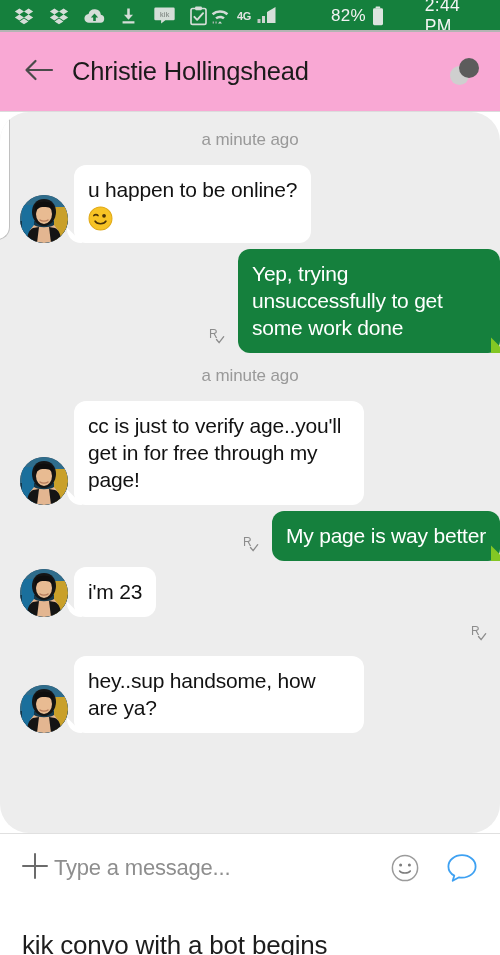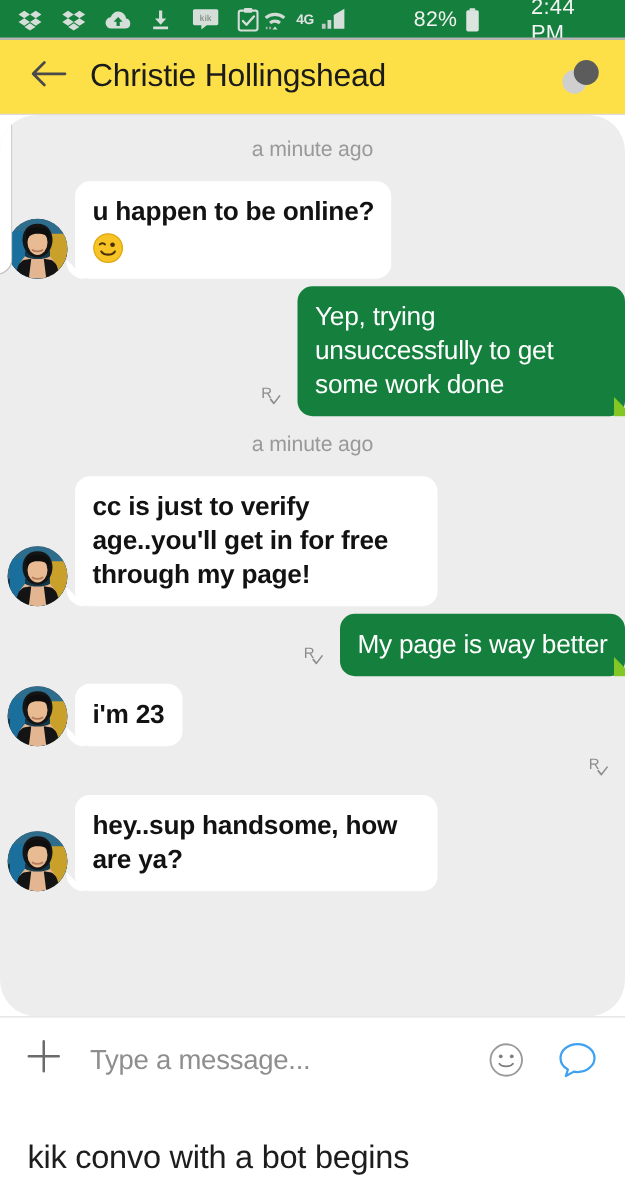--- a/index.html
+++ b/index.html
@@ -36,22 +36,22 @@
     line-height: 1; letter-spacing: -.3px;
   }
   .statusbar:after {
     content:""; position:absolute; left:0; right:0; bottom:0;
     height:2px; background:#b4b4b4;
   }
 
   
   .header {
     position: relative;
-    height: 60px;
-    background: #fde047;
+    height: 80px;
+    background: #f9a8d4;
     display: flex;
     align-items: center;
     padding: 0 16px 0 22px;
     border-bottom: 1px solid #dcdcdc;
   }
   .back-btn {
     width: 34px; height: 34px;
     display:flex; align-items:center; justify-content:center;
     flex: none;
   }
@@ -95,21 +95,21 @@
 
   .timestamp {
     text-align: center;
     color: #999999;
     font-size: 17px;
     padding: 10px 0 12px 0;
     letter-spacing: -.1px;
   }
 
   .row { display: flex; align-items: flex-end; padding: 3px 0; }
-  .row.incoming { justify-content: flex-start; padding-left: 6px; font-weight: bold; }
+  .row.incoming { justify-content: flex-start; padding-left: 20px; }
   .row.outgoing { justify-content: flex-end; padding-right: 0px; }
 
   .avatar {
     width: 48px; height: 48px; border-radius: 50%;
     flex: none; margin-right: 6px; margin-bottom: 0px;
     overflow: hidden; position: relative; background: #2c4a63;
   }
   .avatar svg { display:block; }
 
   .bubble {
@@ -170,21 +170,21 @@
     padding: 0 22px 0 18px;
     border-top: 1px solid #e0e0e0;
   }
   .plus-btn { width: 34px; height: 34px; flex:none; display:flex; align-items:center; justify-content:center; }
   .msg-input {
     flex: 1;
     border: none; outline: none;
     font-family: "Liberation Sans", sans-serif;
     font-size: 22px;
     color: #8e8e8e;
-    margin-left: 20px;
+    margin-left: 2px;
     background: transparent;
     letter-spacing: -.2px;
   }
   .msg-input::placeholder { color: #8e8e8e; opacity: 1; }
   .smiley-btn { width: 30px; height: 30px; flex:none; margin-right: 26px; }
   .send-btn { width: 32px; height: 30px; flex:none; }
 
   
   .caption {
     height: 88px;

